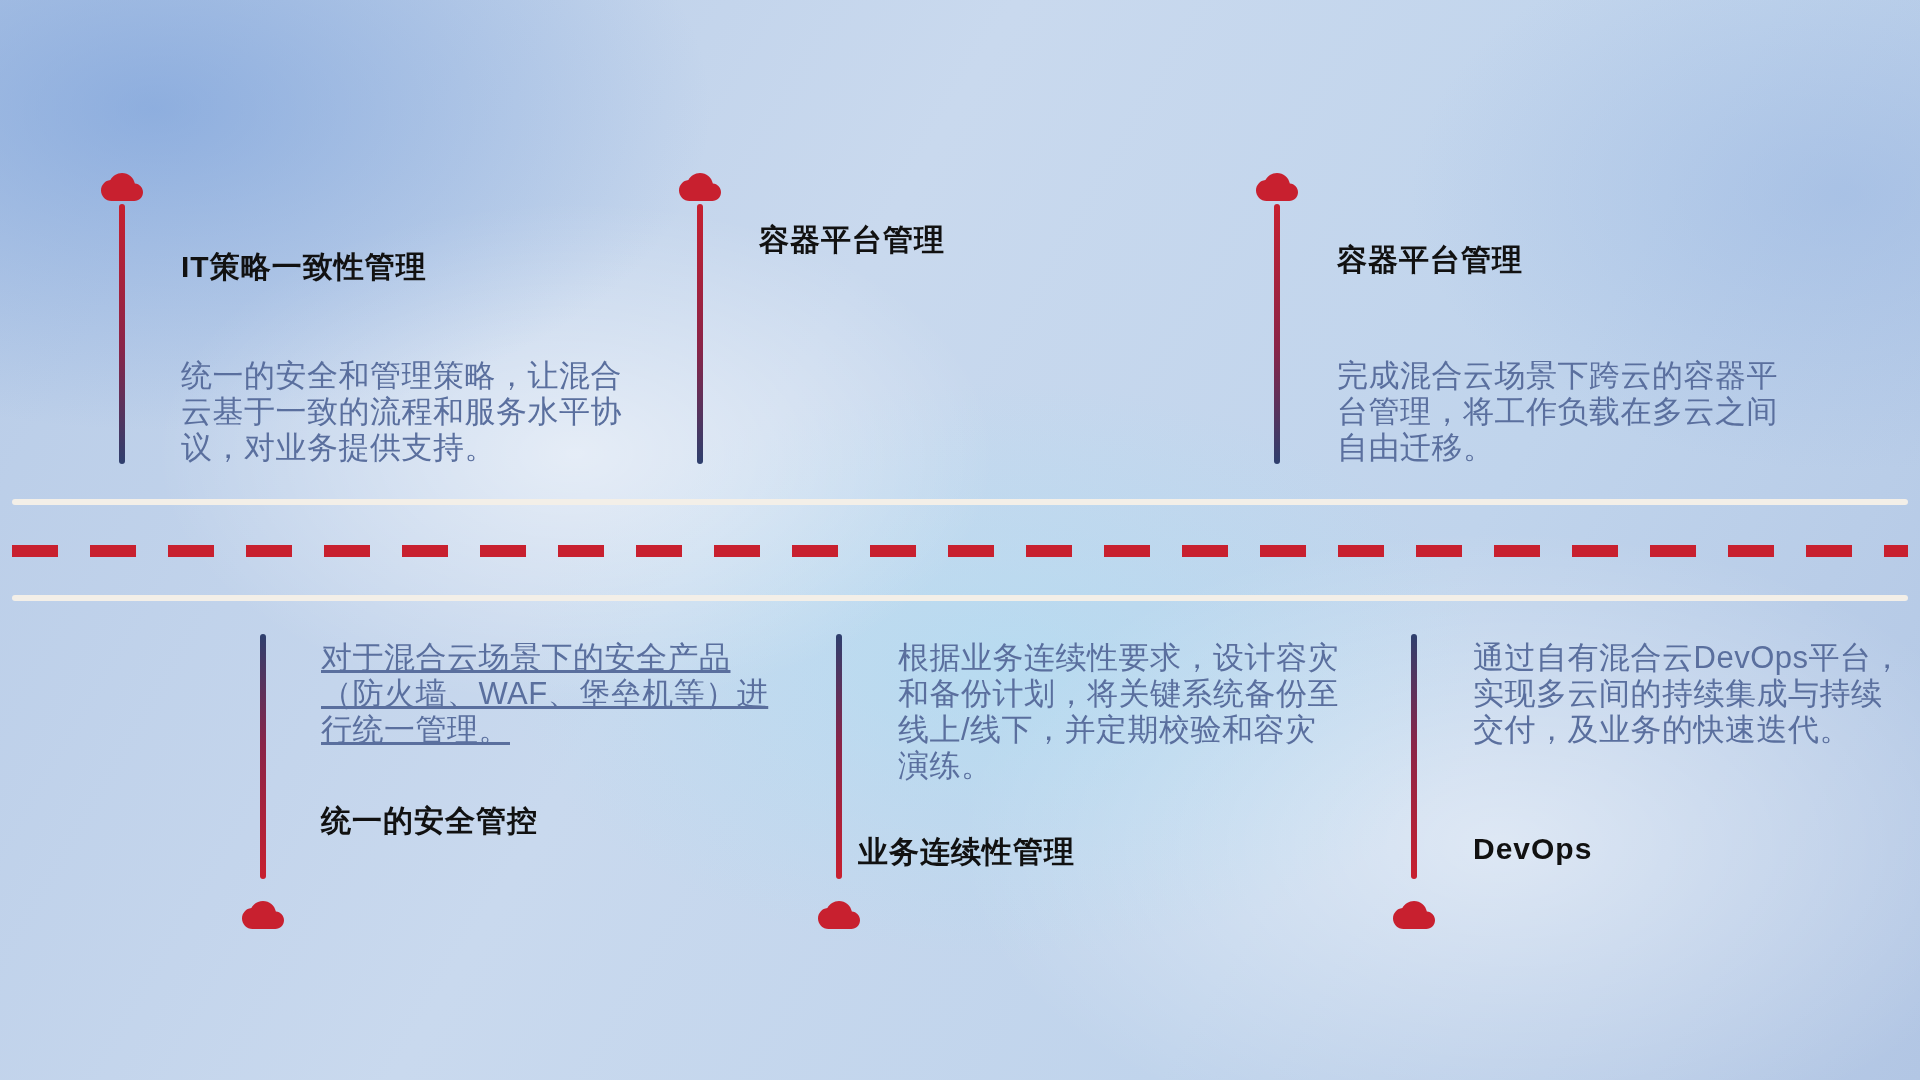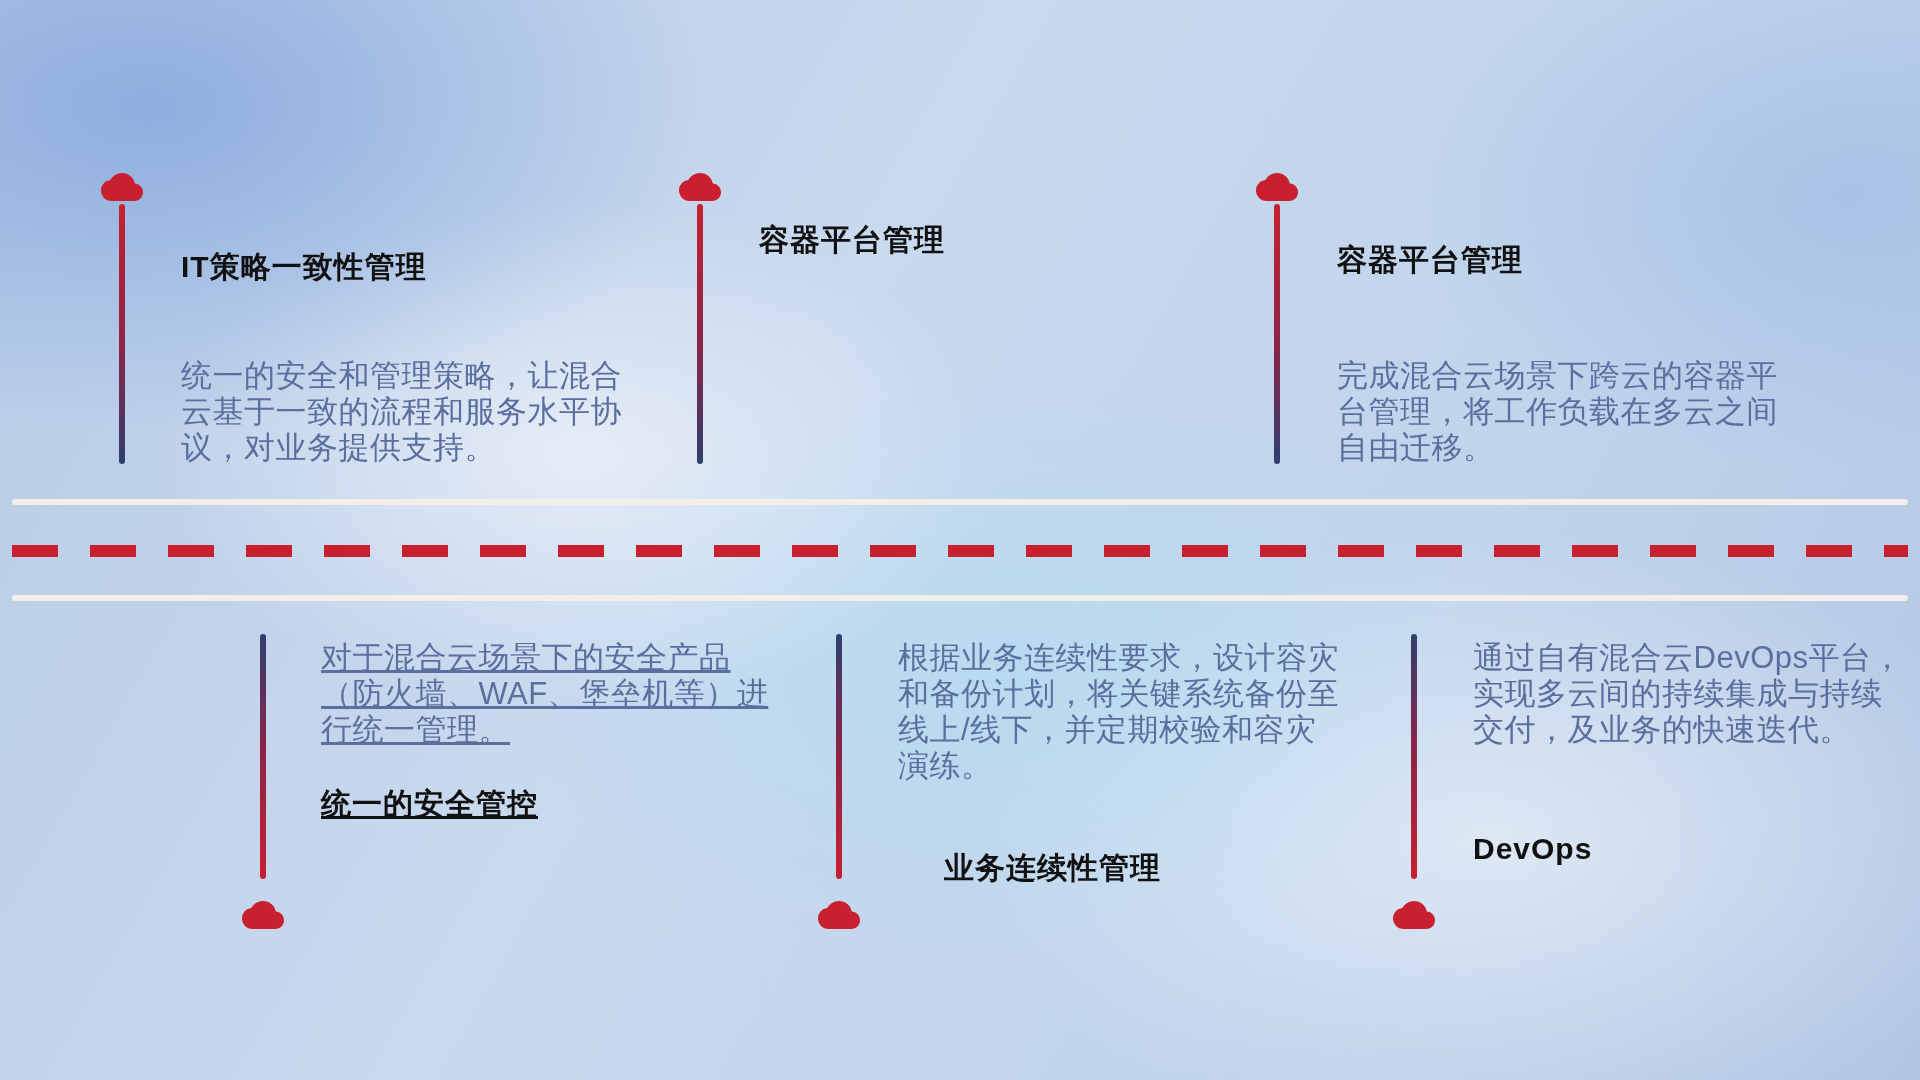--- a/index.html
+++ b/index.html
@@ -115,33 +115,33 @@
 
   <span class="abs vline bottom-line" style="left:260px; top:634px;"></span>
   <span class="abs cloud" style="left:236px; top:894px;">
     <svg viewBox="0 0 24 24" aria-hidden="true">
         <path fill="currentColor" d="M19.35 10.04C18.67 6.59 15.64 4 12 4 9.11 4 6.6 5.64 5.35 8.04 2.34 8.36 0 10.91 0 14c0 3.31 2.69 6 6 6h13c2.76 0 5-2.24 5-5 0-2.64-2.05-4.78-4.65-4.96z"></path>
       </svg>
   </span>
   <p class="abs desc" style="left:321px; top:640px;text-decoration:underline;">对于混合云场景下的安全产品
 （防火墙、WAF、堡垒机等）进
 行统一管理。</p>
-  <h2 class="abs title" style="left:321px; top:784px;text-decoration:underline;">统一的安全管控</h2>
+  <h2 class="abs title" style="left:321px; top:801px;">统一的安全管控</h2>
 
   <span class="abs vline bottom-line" style="left:836px; top:634px;"></span>
   <span class="abs cloud" style="left:812px; top:894px;">
     <svg viewBox="0 0 24 24" aria-hidden="true">
         <path fill="currentColor" d="M19.35 10.04C18.67 6.59 15.64 4 12 4 9.11 4 6.6 5.64 5.35 8.04 2.34 8.36 0 10.91 0 14c0 3.31 2.69 6 6 6h13c2.76 0 5-2.24 5-5 0-2.64-2.05-4.78-4.65-4.96z"></path>
       </svg>
   </span>
   <p class="abs desc" style="left:898px; top:640px;">根据业务连续性要求，设计容灾
 和备份计划，将关键系统备份至
 线上/线下，并定期校验和容灾
 演练。</p>
-  <h2 class="abs title" style="left:944px; top:832px;margin-top:16px;">业务连续性管理</h2>
+  <h2 class="abs title" style="left:858px; top:832px;">业务连续性管理</h2>
 
   <span class="abs vline bottom-line" style="left:1411px; top:634px;"></span>
   <span class="abs cloud" style="left:1387px; top:894px;">
     <svg viewBox="0 0 24 24" aria-hidden="true">
         <path fill="currentColor" d="M19.35 10.04C18.67 6.59 15.64 4 12 4 9.11 4 6.6 5.64 5.35 8.04 2.34 8.36 0 10.91 0 14c0 3.31 2.69 6 6 6h13c2.76 0 5-2.24 5-5 0-2.64-2.05-4.78-4.65-4.96z"></path>
       </svg>
   </span>
   <p class="abs desc" style="left:1473px; top:640px;">通过自有混合云DevOps平台，
 实现多云间的持续集成与持续
 交付，及业务的快速迭代。</p>

